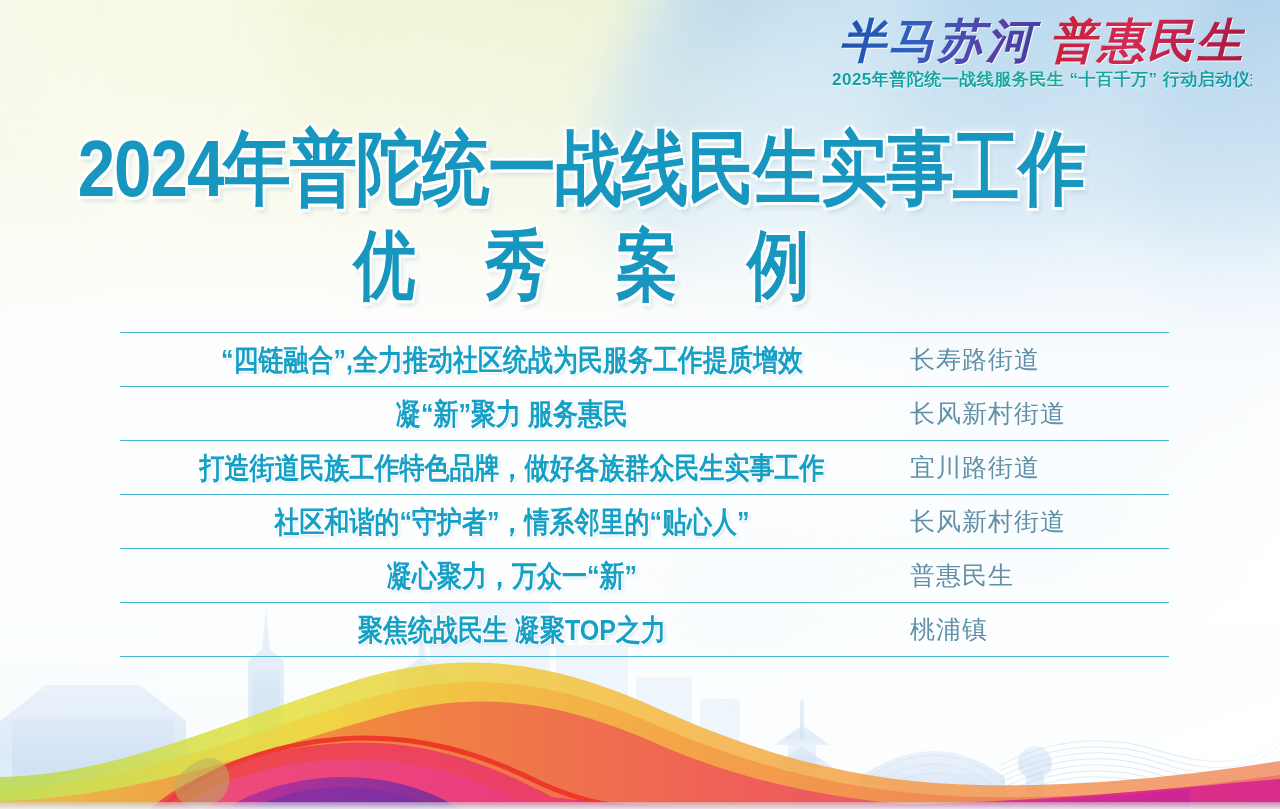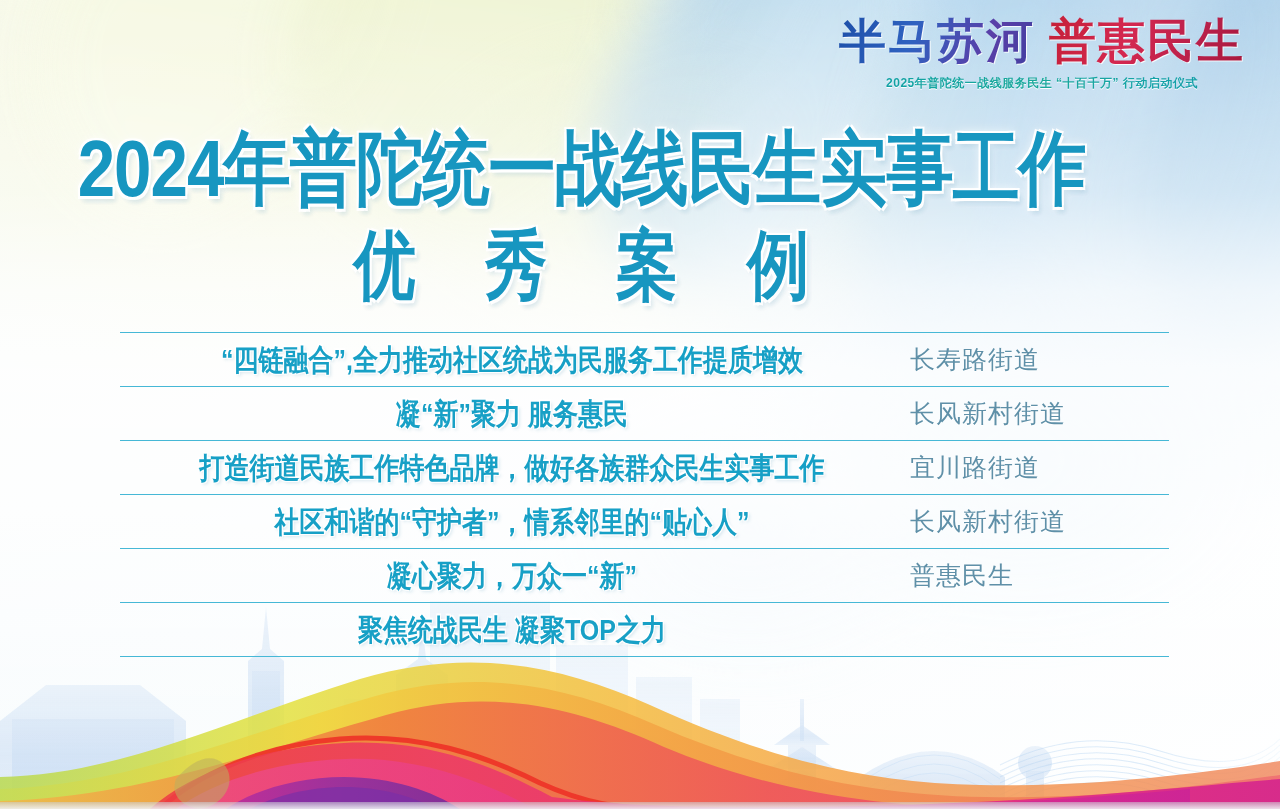--- a/index.html
+++ b/index.html
@@ -64,36 +64,37 @@
     position:absolute; right:28px; top:18px;
     width:420px; text-align:center;
   }
   .logo-calli{
     font-family:"Liberation Serif","DejaVu Serif",serif;
     font-weight:700;
     font-size:47px;
     line-height:1;
     letter-spacing:2px;
     white-space:nowrap;
+    font-style:italic;
   }
   .calli-a{
     background:linear-gradient(110deg,#1d4fa8 0%,#2f62c0 35%,#5a3fa8 70%,#3b3f9e 100%);
     -webkit-background-clip:text; background-clip:text; color:transparent;
     text-shadow:none;
     filter:drop-shadow(1px 1px 0 rgba(255,255,255,.85));
     padding-right:14px;
   }
   .calli-b{
     background:linear-gradient(110deg,#c42038 0%,#d42850 40%,#b8204a 75%,#a8183c 100%);
     -webkit-background-clip:text; background-clip:text; color:transparent;
     filter:drop-shadow(1px 1px 0 rgba(255,255,255,.85));
   }
   .logo-sub{
-    margin-top:10px;
-    font-size:12px;
+    margin-top:3px;
+    font-size:17px;
     font-weight:700;
     letter-spacing:.5px;
     white-space:nowrap;
     background:linear-gradient(90deg,#0e9ea8 0%,#13a4a0 25%,#1aa89a 50%,#16a3a8 75%,#0e99a6 100%);
     -webkit-background-clip:text; background-clip:text; color:transparent;
     filter:drop-shadow(0 1px 0 rgba(255,255,255,.9));
   }
 
   
   .title-wrap{
@@ -390,19 +391,20 @@
     <div class="hr"></div>
 
     <div class="row">
       <div class="cell-title">凝心聚力，万众一“新”</div>
       <div class="cell-org">普惠民生</div>
     </div>
     <div class="hr"></div>
 
     <div class="row">
       <div class="cell-title">聚焦统战民生 凝聚TOP之力</div>
+      <div class="cell-org">桃浦镇</div>
     </div>
     <div class="hr"></div>
   </div>
 
   <div class="bottom-edge"></div>
 
 </div>
 
 </body></html>

